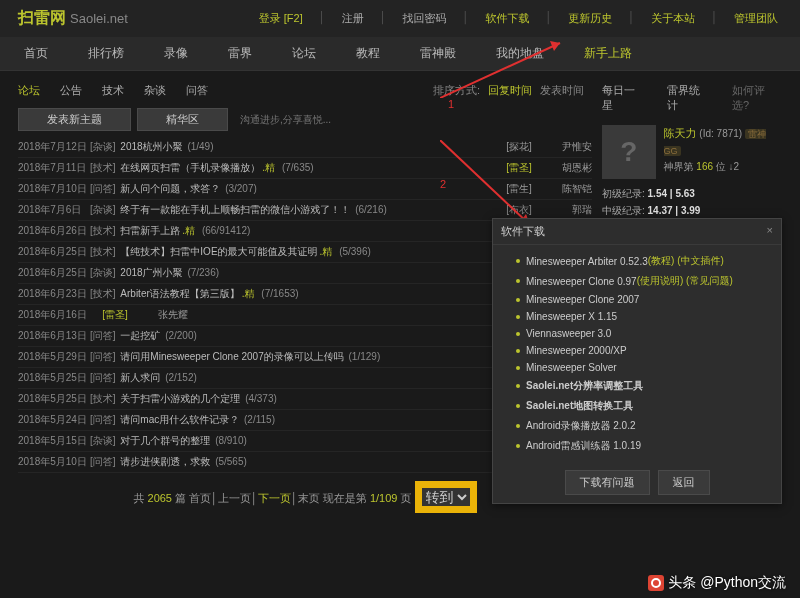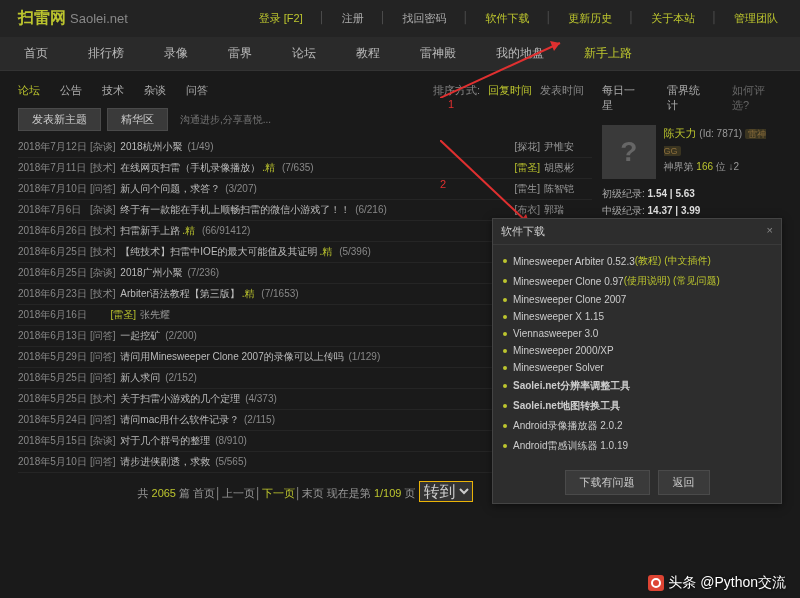--- a/index.html
+++ b/index.html
@@ -18,51 +18,51 @@
 .left{flex:1;min-width:0}
 .subnav{display:flex;gap:20px;padding:6px 0;font-size:11px}
 .subnav span{color:#aaa;cursor:pointer}
 .subnav .active{color:#bcc52e}
 .sortbar{display:flex;gap:8px;padding:4px 0;font-size:11px;justify-content:flex-end;margin-right:8px}
 .sortbar span{color:#888}
 .sortbar .act{color:#bcc52e}
 .toprow{display:flex;align-items:center}
 .toprow .subnav{flex:1}
 .btns{display:flex;gap:6px;padding:4px 0;align-items:center}
-.btn{background:#3a3a3a;color:#ccc;padding:3px 13px;border:1px solid #4a4a4a;font-size:11px;cursor:pointer}
+.btn{background:#3a3a3a;color:#ccc;padding:3px 28px;border:1px solid #4a4a4a;font-size:11px;cursor:pointer}
 .btns .txt{color:#777;font-size:10px;margin-left:6px}
 .posts{padding:2px 0}
 .post{display:flex;padding:3px 0;font-size:10px;align-items:center;border-bottom:1px solid #252525}
 .pdate{color:#888;width:72px;flex-shrink:0}
 .pcat{color:#888;margin-right:2px}
 .ptitle{color:#bbb;flex:1;overflow:hidden;white-space:nowrap;text-overflow:ellipsis}
 .ptitle .h{color:#bcc52e;margin:0 2px}
 .pstats{color:#888;margin-left:2px}
-.ptag{width:42px;text-align:right;margin-left:4px;flex-shrink:0}
-.pauth{color:#999;width:48px;text-align:left;margin-left:4px;flex-shrink:0}
+.ptag{width:42px;text-align:center;margin-left:4px;flex-shrink:0}
+.pauth{color:#999;width:48px;text-align:right;margin-left:4px;flex-shrink:0}
 .pager{text-align:center;padding:6px 0;font-size:11px;color:#999}
 .pager .cnt{color:#bcc52e}
-.pager select{background:#333;color:#ccc;border:1px solid #eab308;font-size:16px}
+.pager select{background:#333;color:#ccc;border:7px solid #eab308;font-size:14px}
 .right{width:180px;margin-left:10px}
 .rtabs{display:flex;gap:21px;font-size:11px;padding:6px 0}
 .rtabs span{color:#aaa;cursor:pointer}
 .rtabs .dim{color:#666}
 .profile{display:flex;padding:6px 0;gap:8px}
 .avatar{width:54px;height:54px;background:#3a3a3a;display:flex;align-items:center;justify-content:center;color:#666;font-size:28px;font-weight:bold}
 .pinfo{font-size:10px;line-height:1.6}
 .pinfo .name{color:#bcc52e;font-size:11px}
 .pinfo .rank{color:#bcc52e}
 .pinfo .gg{color:#8a6d3b;background:#3a3420;padding:0 3px;border-radius:2px;font-size:9px}
 .stats{font-size:10px;line-height:1.7;color:#aaa}
 .stats b{color:#ddd}
 .visitbtn{background:#3a3a3a;color:#ccc;padding:3px 8px;border:1px solid #4a4a4a;font-size:10px;display:inline-block;margin-top:4px;cursor:pointer}
 .popup{position:absolute;top:218px;right:18px;width:290px;background:#2d2d2d;border:1px solid #444;box-shadow:0 2px 8px rgba(0,0,0,.5);z-index:10}
 .popup-hd{display:flex;padding:5px 8px;color:#ccc;font-size:11px;border-bottom:1px solid #3a3a3a}
 .popup-hd .x{margin-left:auto;cursor:pointer;color:#888}
-.popup-body{padding:6px 10px}
+.popup-body{padding:6px 23px}
 .popup-body li{list-style:none;padding:3px 0;font-size:10px;color:#ccc;display:flex;align-items:center}
 .popup-body li::before{content:"";width:4px;height:4px;background:#bcc52e;border-radius:50%;margin-right:6px;flex-shrink:0}
 .popup-body li .y{color:#bcc52e}
 .popup-btns{display:flex;gap:8px;justify-content:center;padding:8px}
 .popup-btns .btn{padding:4px 14px}
 .rlist{font-size:10px;padding:4px 0}
 .rlist .item{padding:2px 0;color:#999}
 .rlist .y{color:#bcc52e}
 .arrow{position:absolute;pointer-events:none}
 .arrow.a1{top:38px;left:440px;width:130px;height:60px}

